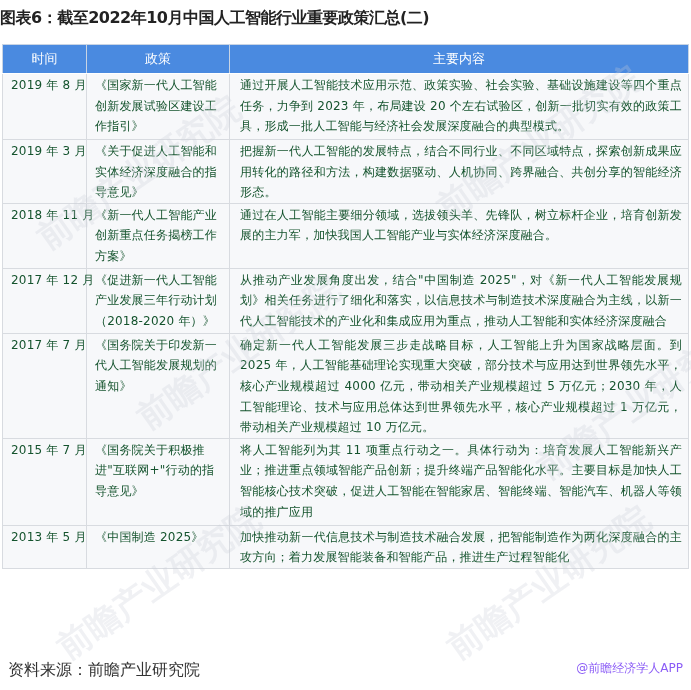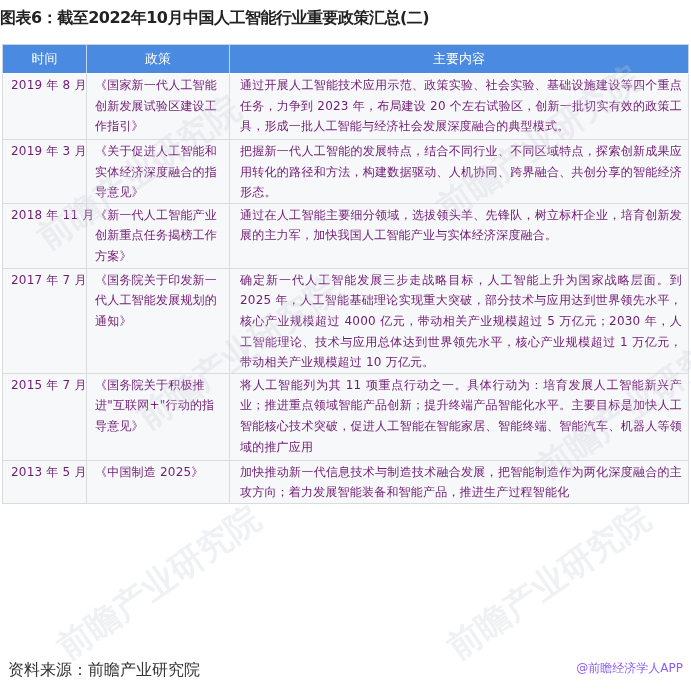--- a/index.html
+++ b/index.html
@@ -20,21 +20,21 @@
   col.c2 { width: 143px; }
   col.c3 { width: 459px; }
   th {
     background: #4a8ae0; color: #fff; font-weight: normal; font-size: 13px;
     height: 28px; border: 1px solid #ffffff; border-top: 1px solid #c8d4e4;
     border-left: 1px solid #c8d4e4; border-right: 1px solid #c8d4e4;
     padding: 0; text-align: center;
   }
   td {
     background: #f7f8fa; border: 1px solid #d8dbe0; font-size: 12px;
-    line-height: 20.6px; color: #701a75; vertical-align: top;
+    line-height: 20.6px; color: #14532d; vertical-align: top;
     padding: 1px 6px 0 0; letter-spacing: 0.2px;
   }
   td.time { padding-left: 8px; white-space: nowrap; }
   td.policy { padding-left: 8px; }
   td.content { padding-left: 10px; text-align: justify; }
   .source {
     position: absolute; top: 660px; left: 8px; font-size: 16px; color: #333;
   }
   .credit {
     position: absolute; top: 660px; right: 8px; font-size: 12px; color: #8b5cf6;
@@ -71,20 +71,25 @@
     <tr style="height:63px">
       <td class="time">2019 年 3 月</td>
       <td class="policy">《关于促进人工智能和实体经济深度融合的指导意见》</td>
       <td class="content">把握新一代人工智能的发展特点，结合不同行业、不同区域特点，探索创新成果应用转化的路径和方法，构建数据驱动、人机协同、跨界融合、共创分享的智能经济形态。</td>
     </tr>
     <tr style="height:65px">
       <td class="time">2018 年 11 月</td>
       <td class="policy">《新一代人工智能产业创新重点任务揭榜工作方案》</td>
       <td class="content">通过在人工智能主要细分领域，选拔领头羊、先锋队，树立标杆企业，培育创新发展的主力军，加快我国人工智能产业与实体经济深度融合。</td>
     </tr>
+    <tr style="height:65px">
+      <td class="time">2017 年 12 月</td>
+      <td class="policy">《促进新一代人工智能产业发展三年行动计划（2018-2020 年）》</td>
+      <td class="content">从推动产业发展角度出发，结合"中国制造 2025"，对《新一代人工智能发展规划》相关任务进行了细化和落实，以信息技术与制造技术深度融合为主线，以新一代人工智能技术的产业化和集成应用为重点，推动人工智能和实体经济深度融合</td>
+    </tr>
     <tr style="height:103px">
       <td class="time">2017 年 7 月</td>
       <td class="policy">《国务院关于印发新一代人工智能发展规划的通知》</td>
       <td class="content">确定新一代人工智能发展三步走战略目标，人工智能上升为国家战略层面。到 2025 年，人工智能基础理论实现重大突破，部分技术与应用达到世界领先水平，核心产业规模超过 4000 亿元，带动相关产业规模超过 5 万亿元；2030 年，人工智能理论、技术与应用总体达到世界领先水平，核心产业规模超过 1 万亿元，带动相关产业规模超过 10 万亿元。</td>
     </tr>
     <tr style="height:87px">
       <td class="time">2015 年 7 月</td>
       <td class="policy">《国务院关于积极推进"互联网+"行动的指导意见》</td>
       <td class="content">将人工智能列为其 11 项重点行动之一。具体行动为：培育发展人工智能新兴产业；推进重点领域智能产品创新；提升终端产品智能化水平。主要目标是加快人工智能核心技术突破，促进人工智能在智能家居、智能终端、智能汽车、机器人等领域的推广应用</td>
     </tr>

